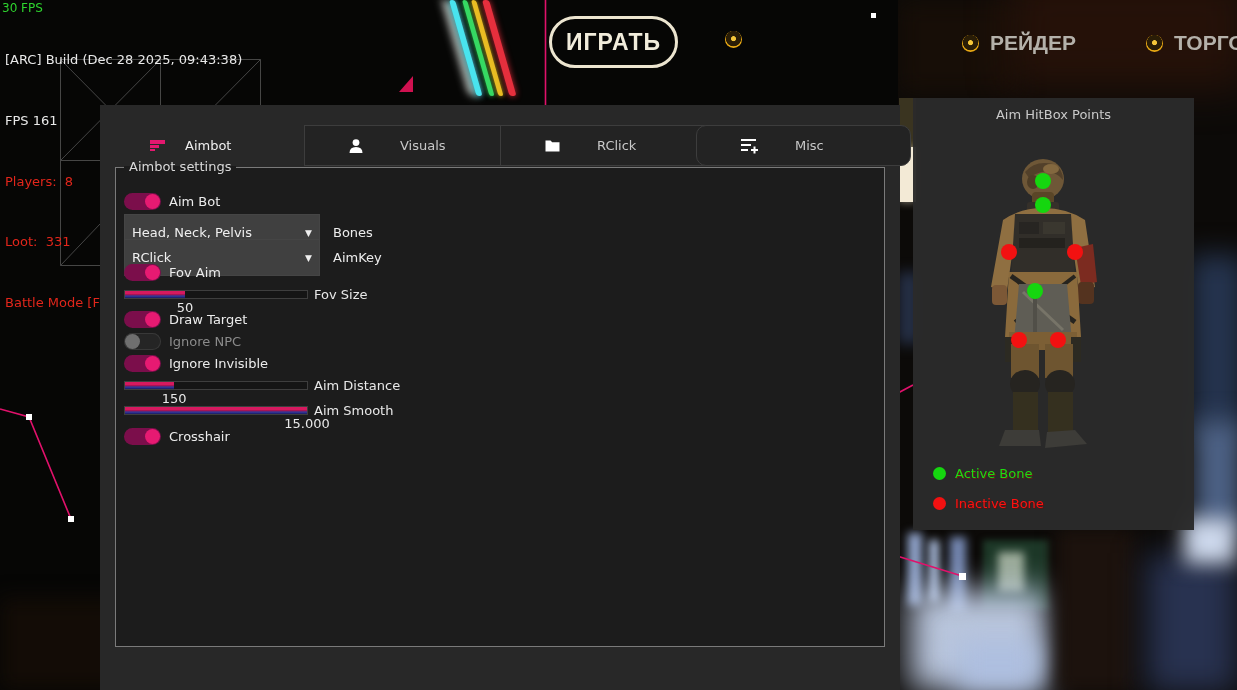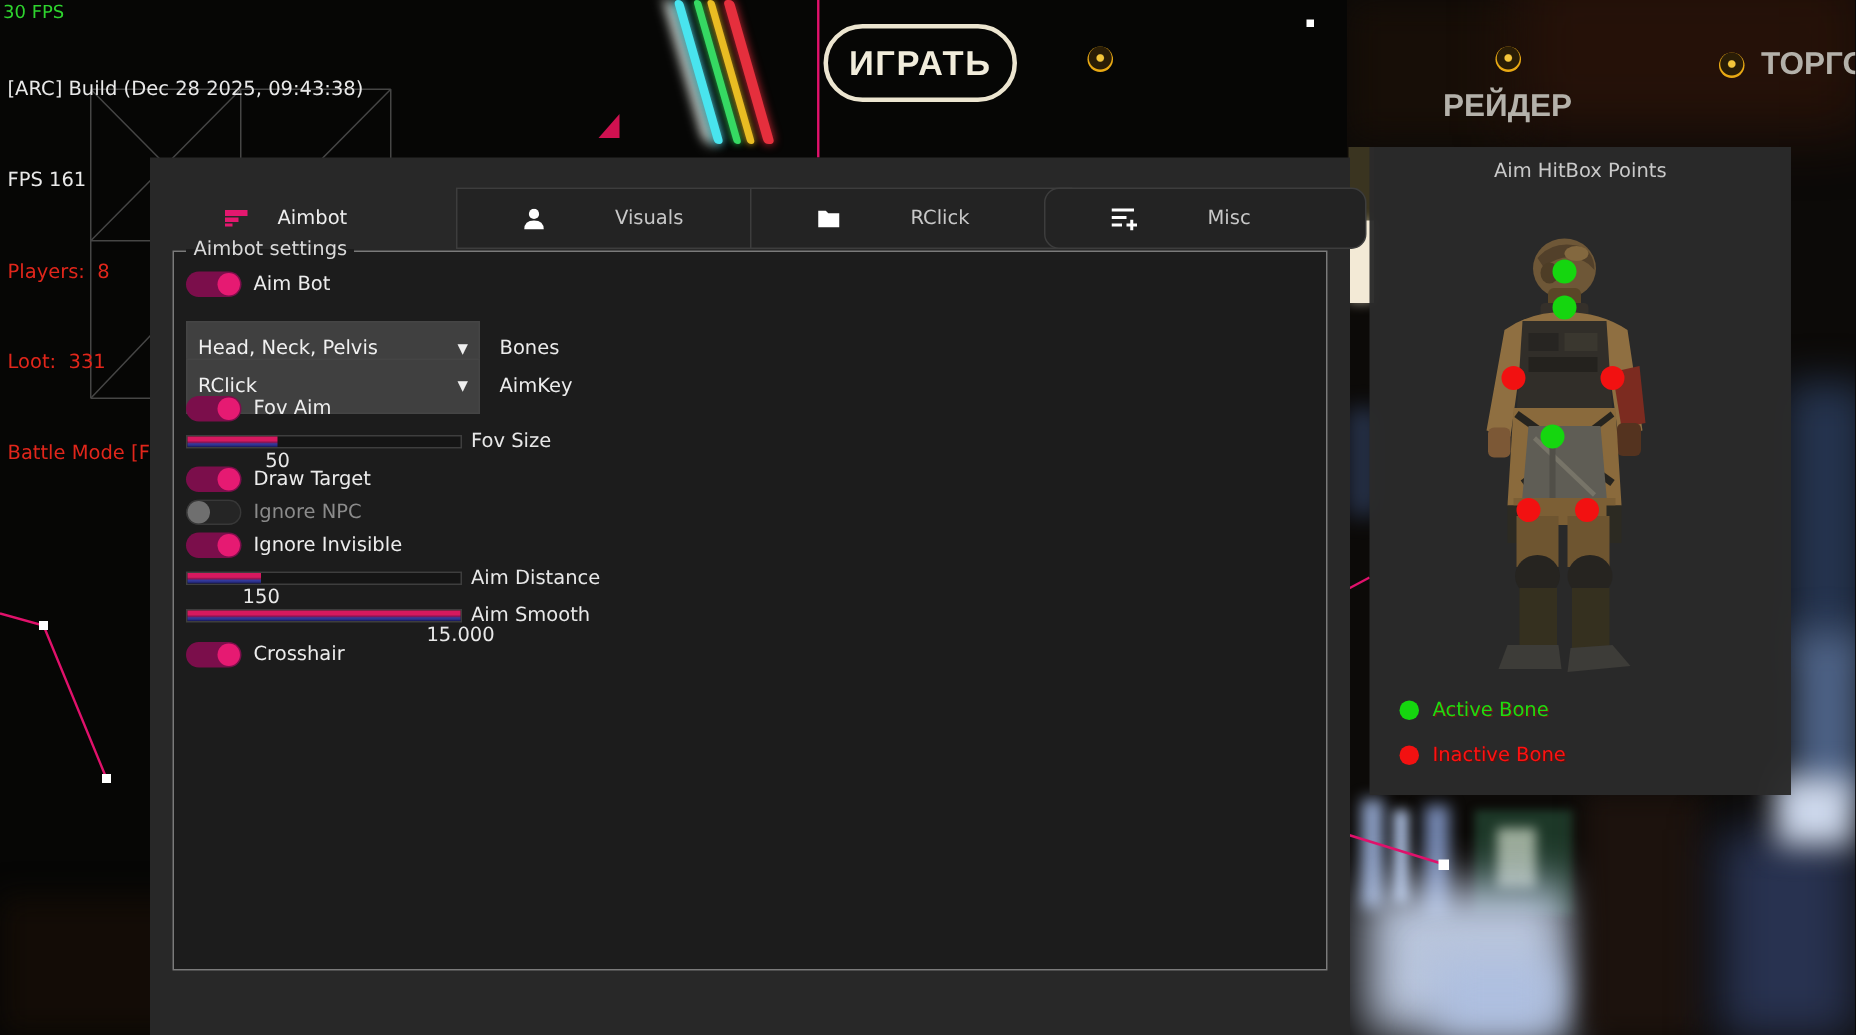--- a/index.html
+++ b/index.html
@@ -54,21 +54,21 @@
   .nav-item{position:absolute;top:31px;display:flex;align-items:center;gap:11px;color:#b4b1aa;
             font-family:"Liberation Sans",sans-serif;font-weight:bold;font-size:21px;z-index:2;}
   .coin{width:17px;height:17px;border-radius:50%;flex:none;
         background:radial-gradient(circle at 50% 45%, #f5c63a 0 17%, #2a1d06 23% 58%, #e9a913 63% 100%);}
 
   
   .panel{position:absolute;left:100px;top:105px;width:800px;height:585px;background:#282828;z-index:3;}
   .tab-active{position:absolute;left:0;top:20px;width:204px;height:41px;display:flex;align-items:center;
               gap:19px;padding-left:50px;box-sizing:border-box;text-align:right;}
   .tab-box{position:absolute;top:20px;width:215px;height:41px;background:#232323;border:1px solid #3d3d3d;
-           display:flex;align-items:center;gap:47px;padding-left:44px;box-sizing:border-box;}
+           display:flex;align-items:center;gap:37px;padding-left:44px;box-sizing:border-box;}
   .tab-visuals{left:204px;} .tab-world{left:400px;} .tab-misc{left:596px;border-radius:10px;}
   .tab-label{font-size:13px;color:#c8c8c8;}
   .tab-active .tab-label{color:#eeeeee;}
 
   .fieldset{position:absolute;left:15px;top:62px;width:770px;height:480px;background:#1c1c1c;
             border:1px solid #7a7a7a;box-sizing:border-box;}
   .fs-legend{position:absolute;left:8px;top:-9px;padding:0 5px;font-size:13px;color:#dadada;
              background:linear-gradient(180deg,#282828 0 46%,#1c1c1c 46% 100%);}
 
   .row{position:absolute;left:24px;display:flex;align-items:center;z-index:1;}
@@ -174,21 +174,21 @@
     <div class="r">Loot:  331</div>
     <div class="r">Battle Mode [F4] OFF</div>
   </div>
 
   <div class="play-btn">
     <span>ИГРАТЬ</span>
   </div>
   <div class="nav-item" style="left:725px;">
     <span class="coin"></span>
   </div>
-  <div class="nav-item" style="left:962px;flex-direction:column;">
+  <div class="nav-item" style="left:962px;">
     <span class="coin"></span>
     <span>РЕЙДЕР</span>
   </div>
   <div class="nav-item" style="left:1146px;">
     <span class="coin"></span>
     <span>ТОРГО</span>
   </div>
 
   <div class="panel">
 
@@ -228,21 +228,21 @@
           <rect x="12.5" y="9.5" width="2" height="7"></rect>
         </g>
       </svg>
       <span class="tab-label">Misc</span>
     </div>
 
     <div class="fieldset">
       <span class="fs-legend">Aimbot settings</span>
     </div>
 
-    <div class="row" style="top:76px;text-align:right;">
+    <div class="row" style="top:88px;text-align:right;">
       <div class="toggle on"></div>
       <span class="tlabel">Aim Bot</span>
     </div>
 
     <div class="row" style="top:109px;">
       <div class="dd">
         <span>Head, Neck, Pelvis</span>
         <span class="arrow">▼</span>
       </div>
       <span class="dlabel">Bones</span>

